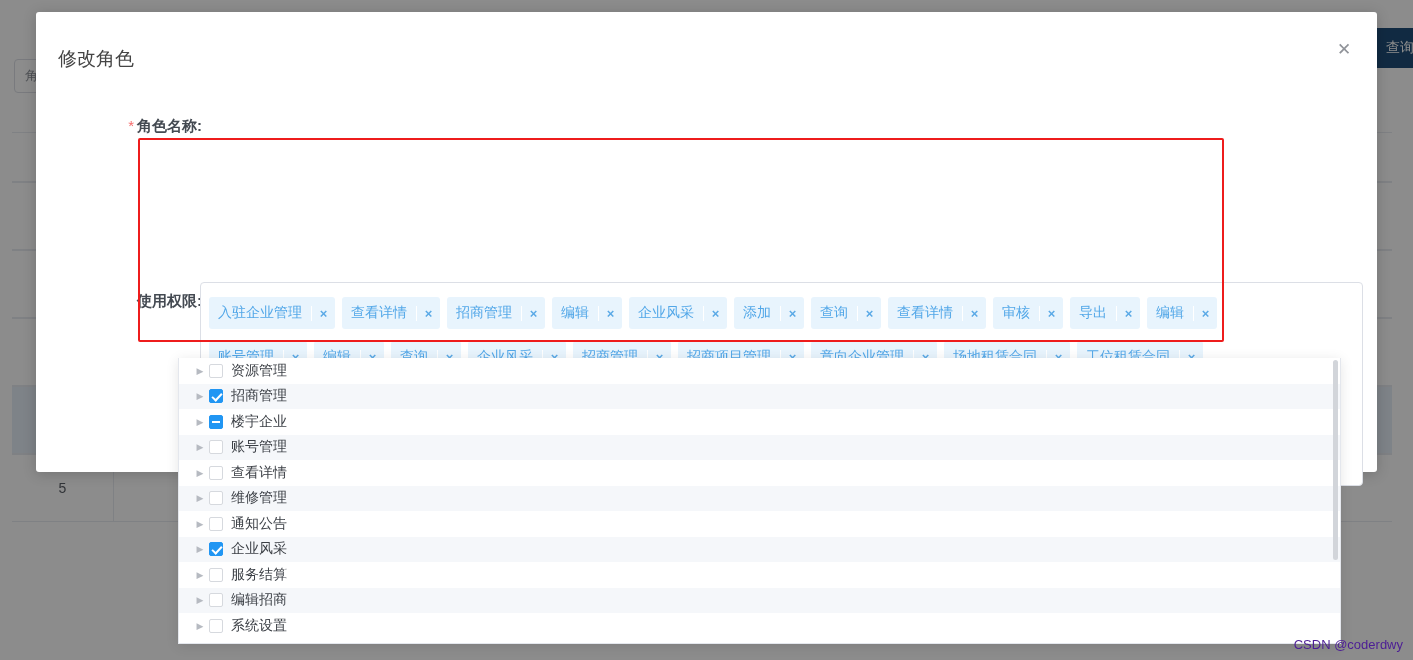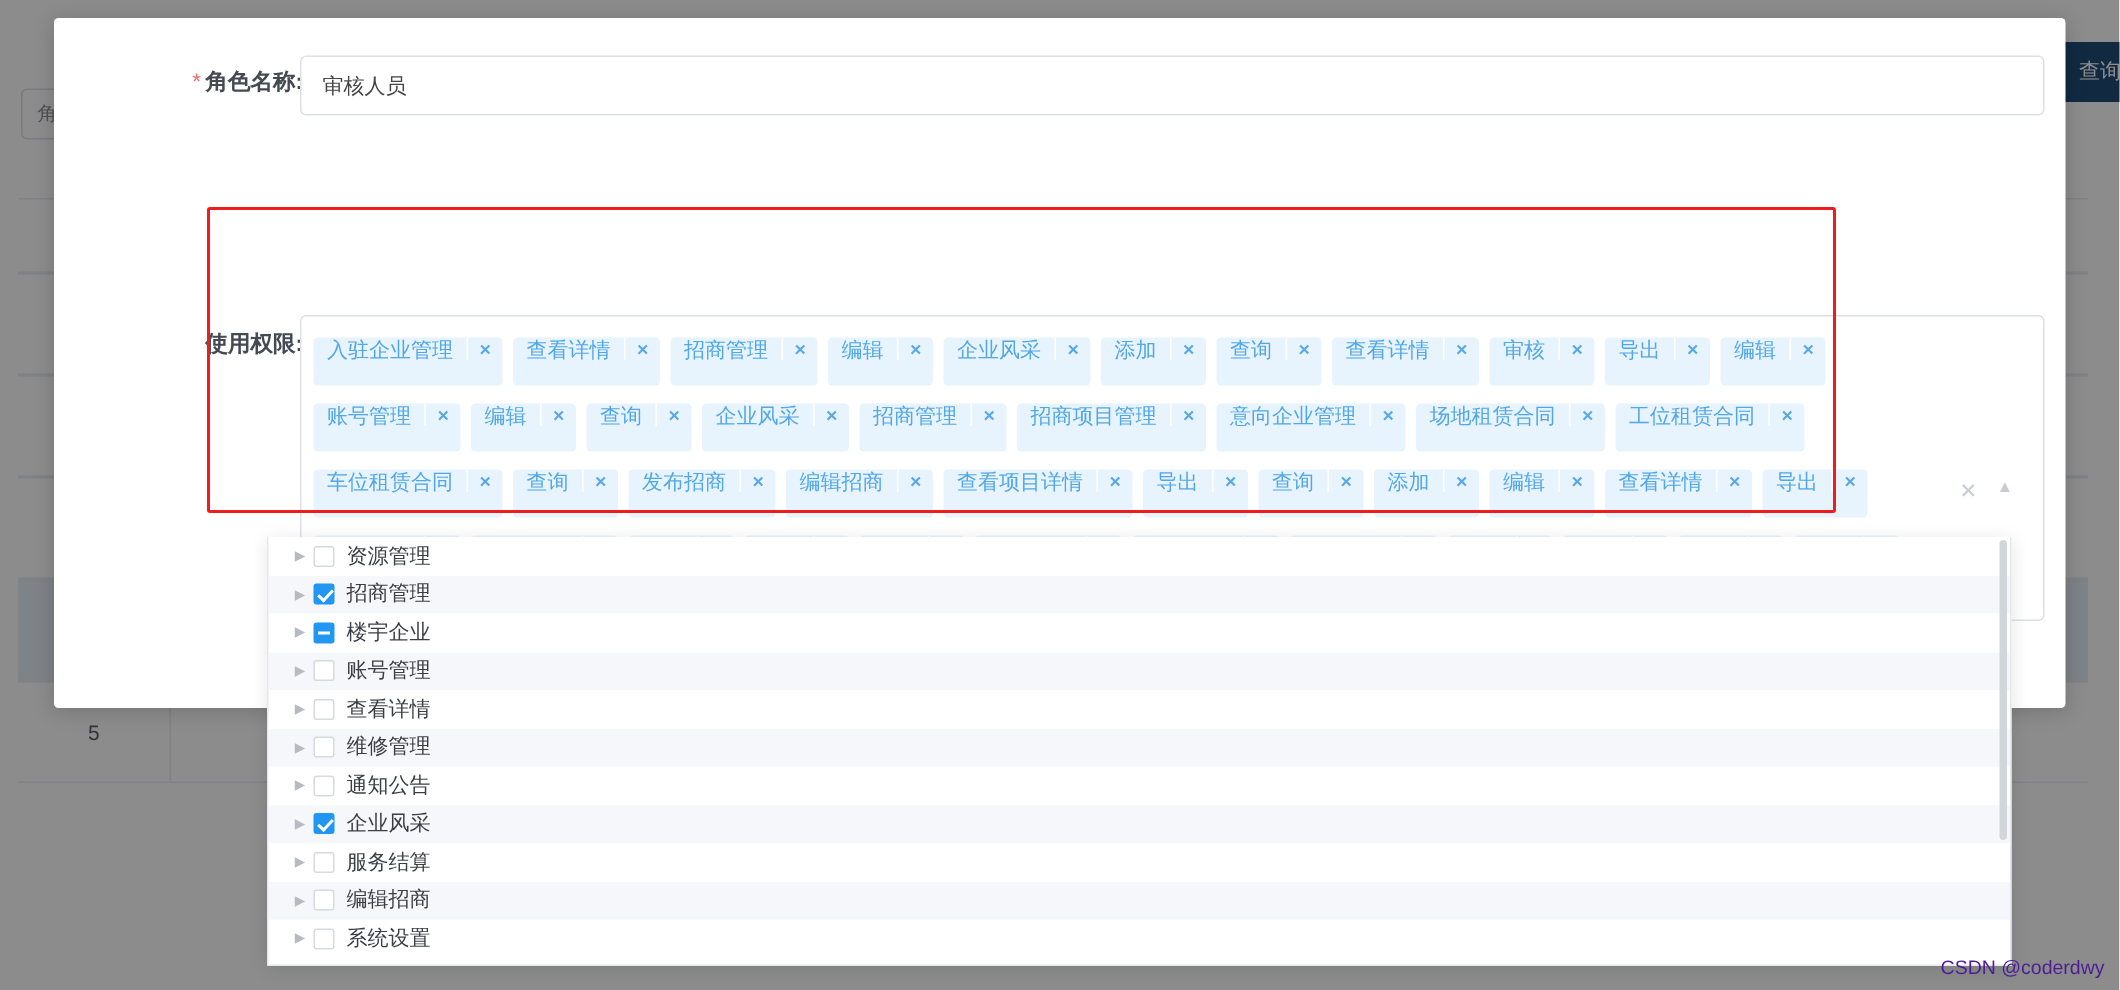--- a/index.html
+++ b/index.html
@@ -107,21 +107,21 @@
     position: absolute; left: 138px; top: 138px; width: 1086px; height: 204px;
     border: 2px solid #ee1c1c; border-radius: 2px; pointer-events: none; z-index: 70;
   }
 
   .tag-area {
     position: absolute; left: 2px; top: 2px; width: 1080px;
     padding: 6px 0 6px 6px;
     display: flex; flex-wrap: wrap; align-content: flex-start;
   }
   .tag {
-    display: inline-flex; align-items: flex-start;
+    display: inline-flex; align-items: center;
     height: 32px; margin: 6px 7px 6px 0;
     background: #e8f4fd; border-radius: 3px; overflow: hidden;
   }
   .tag-label {
     display: flex; align-items: center;
     padding: 0 9px; font-size: 14px; color: #52a7e8; white-space: nowrap;
   }
   .tag-x {
     display: flex; align-items: center; justify-content: center;
     width: 24px; border-left: 1px solid #ffffff;
@@ -223,28 +223,31 @@
       
       
       
     </div>
   </div>
 
   <div class="modal-mask"></div>
 
   <div class="modal">
 
+    <div class="modal-header">
+      <div class="modal-title">修改角色</div>
+      <div class="modal-close">✕</div>
+    </div>
 
     <div class="modal-body">
 
       <div class="form-row" id="row-name">
         <div class="form-label">
           <span class="req">*</span><span>角色名称:</span>
         </div>
-        <div class="name-input" placeholder="请输入角色名称">审核人员</div>
       </div>
 
       <div class="form-row" id="row-perm">
         <div class="form-label">使用权限:</div>
 
         <div class="select-outer">
           <div class="tag-area" id="tag-area">
               <div class="tag">
                 <span class="tag-label">入驻企业管理</span>
                 <span class="tag-x">×</span>

